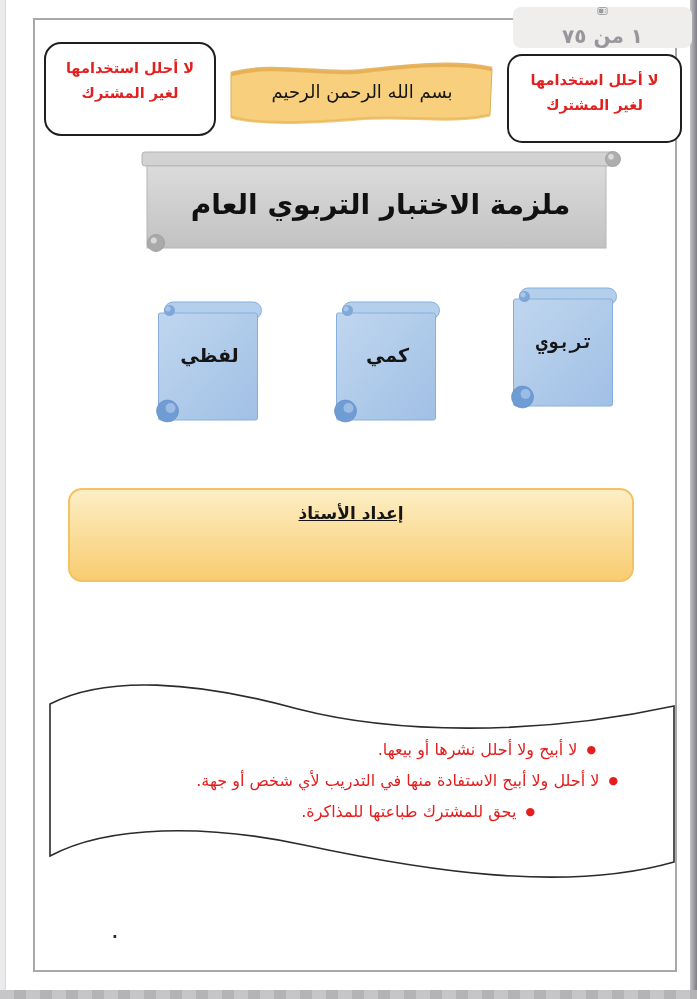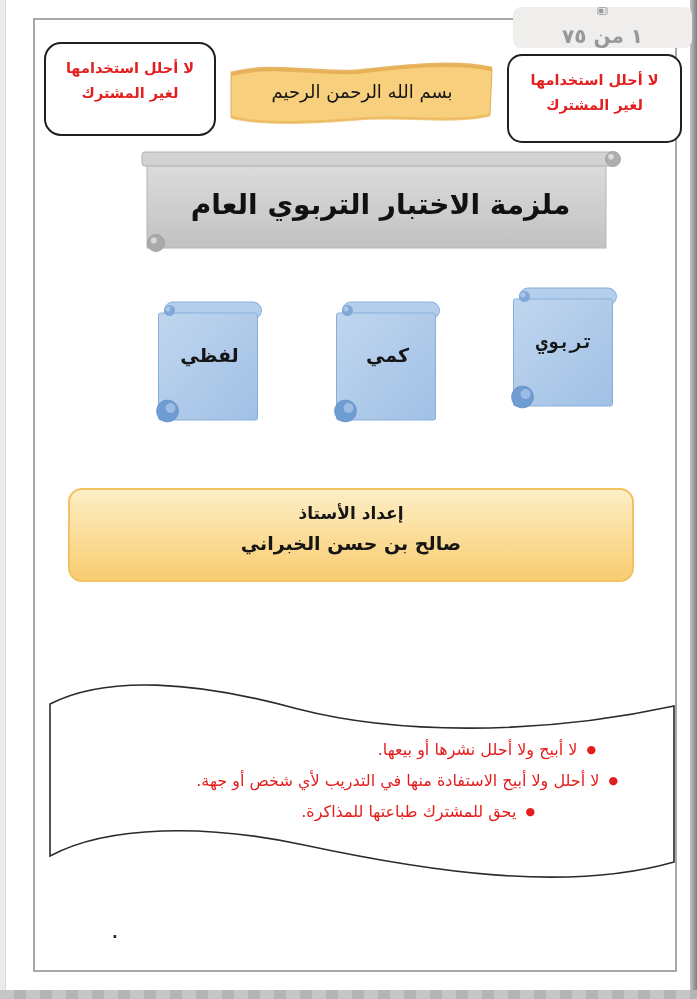--- a/index.html
+++ b/index.html
@@ -40,21 +40,21 @@
   .bscroll .lbl{position:absolute;left:0;top:46px;width:100%;text-align:center;
     color:#151515;font-weight:700;font-size:19px;direction:rtl;}
   .bs-right{left:507px;top:284px;font-family:Liberation Mono, monospace;}
   .bs-mid{left:330px;top:298px;}
   .bs-left{left:152px;top:298px;}
   
   .author{position:absolute;left:68px;top:488px;width:566px;height:94px;box-sizing:border-box;
     border:2px solid #f2c263;border-radius:14px;
     background:linear-gradient(180deg,#fdeec6 0%,#fbdf9e 45%,#f8cc71 100%);
     text-align:center;direction:rtl;}
-  .author-l1{margin-top:13px;font-size:17px;font-weight:700;color:#161616;}
+  .author-l1{margin-top:13px;font-size:17px;font-weight:700;color:#161616;text-decoration:underline;}
   .author-l2{margin-top:9px;font-size:19px;font-weight:700;color:#161616;}
   
   .wave-wrap{position:absolute;left:46px;top:673px;width:632px;height:214px;}
   .terms{position:absolute;top:730px;right:54px;direction:rtl;text-align:right;z-index:6;}
   .term{display:block;height:31px;line-height:39px;white-space:nowrap;
     color:#e41d1d;font-weight:400;font-size:16px;text-align:right;}
   .term .bullet{display:inline-block;font-size:11px;vertical-align:2px;margin-left:9px;color:#e41d1d;}
   .stray-dot{position:absolute;left:112px;top:924px;color:#2a2a2a;font-size:15px;font-weight:700;}
 </style>
 </head>
@@ -159,21 +159,20 @@
     <circle cx="17" cy="12.5" r="5.5" fill="#7fa8d8"></circle>
     <circle cx="15.5" cy="10.8" r="2.6" fill="#a9c6e8"></circle>
     <circle cx="15" cy="113" r="11" fill="#6f9cd3" stroke="#5f8cc5" stroke-width="0.6"></circle>
     <circle cx="18" cy="110" r="5" fill="#9bbce5"></circle>
   </svg>
   <div class="lbl">لفظي</div>
 </div>
 
 <div class="author">
   <div class="author-l1">إعداد الأستاذ</div>
-  <div class="author-l2">صالح بن حسن الخبراني</div>
 </div>
 
 <div class="wave-wrap">
   <svg width="632" height="214" viewBox="0 0 632 214">
     <path d="M4 31 C60 2,150 8,252 36 C345 60,485 64,628 33
              L628 189
              C520 220,380 198,258 172 C160 151,62 152,4 183 Z" fill="#ffffff" stroke="#2b2b2b" stroke-width="1.6"></path>
   </svg>
 </div>
 <div class="terms">

